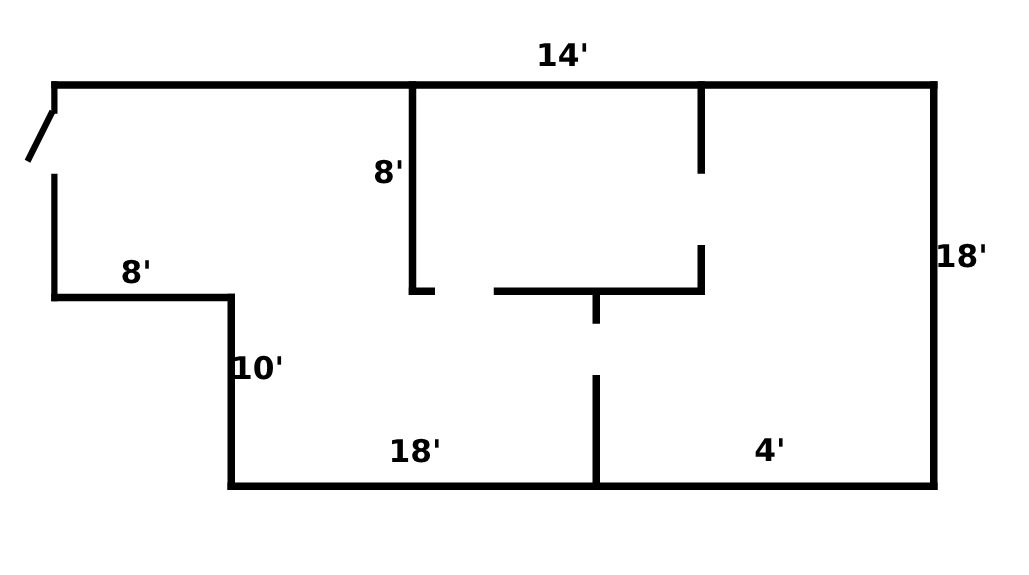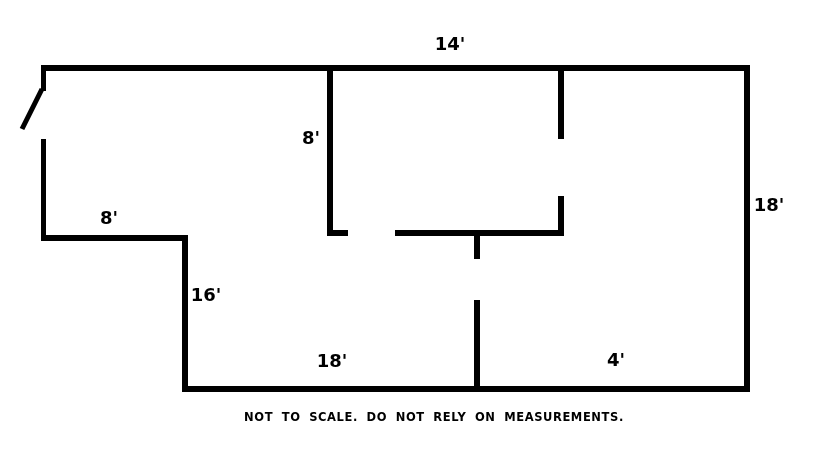--- a/index.html
+++ b/index.html
@@ -15,21 +15,21 @@
     background: #ffffff;
     overflow: hidden;
   }
   .wall {
     position: absolute;
   }
   .dim-label {
     position: absolute;
     transform: translate(-50%, -50%);
     font-weight: bold;
-    font-size: 18px;
+    font-size: 25px;
     line-height: 1;
     color: #000000;
     white-space: nowrap;
     letter-spacing: 0px;
   }
   .disclaimer {
     position: absolute;
     transform: translate(-50%, -50%);
     font-weight: bold;
     font-size: 11.5px;
@@ -46,35 +46,34 @@
     pointer-events: none;
   }
 </style>
 </head>
 <body>
 
 <div class="canvas" style="background: rgb(255, 255, 255);">
   <svg class="door-svg" width="823" height="460">
     <line x1="42" y1="89" x2="22" y2="129" stroke="#000000" stroke-width="5"></line>
   </svg>
-  <div class="disclaimer" style="left: 434px; top: 418px;">NOT TO SCALE. DO NOT RELY ON MEASUREMENTS.</div>
 <div class="wall" style="left: 41px; top: 65px; width: 709px; height: 6px; background: rgb(0, 0, 0);"></div>
     <div class="wall" style="left: 744px; top: 65px; width: 6px; height: 327px; background: rgb(0, 0, 0);"></div>
     <div class="wall" style="left: 182px; top: 386px; width: 568px; height: 6px; background: rgb(0, 0, 0);"></div>
     <div class="wall" style="left: 41px; top: 65px; width: 5px; height: 26px; background: rgb(0, 0, 0);"></div>
     <div class="wall" style="left: 41px; top: 139px; width: 5px; height: 102px; background: rgb(0, 0, 0);"></div>
     <div class="wall" style="left: 41px; top: 235px; width: 147px; height: 6px; background: rgb(0, 0, 0);"></div>
     <div class="wall" style="left: 182px; top: 235px; width: 6px; height: 157px; background: rgb(0, 0, 0);"></div>
     <div class="wall" style="left: 327px; top: 65px; width: 6px; height: 171px; background: rgb(0, 0, 0);"></div>
     <div class="wall" style="left: 327px; top: 230px; width: 21px; height: 6px; background: rgb(0, 0, 0);"></div>
     <div class="wall" style="left: 395px; top: 230px; width: 169px; height: 6px; background: rgb(0, 0, 0);"></div>
     <div class="wall" style="left: 558px; top: 65px; width: 6px; height: 74px; background: rgb(0, 0, 0);"></div>
     <div class="wall" style="left: 558px; top: 196px; width: 6px; height: 40px; background: rgb(0, 0, 0);"></div>
     <div class="wall" style="left: 474px; top: 233px; width: 6px; height: 26px; background: rgb(0, 0, 0);"></div>
     <div class="wall" style="left: 474px; top: 300px; width: 6px; height: 92px; background: rgb(0, 0, 0);"></div>
     <div class="dim-label" style="left: 450px; top: 44px;">14'</div>
     <div class="dim-label" style="left: 311px; top: 138px;">8'</div>
     <div class="dim-label" style="left: 109px; top: 218px;">8'</div>
-    <div class="dim-label" style="left: 206px; top: 295px;">16'</div>
+    <div class="dim-label" style="left: 206px; top: 295px;">10'</div>
     <div class="dim-label" style="left: 332px; top: 361px;">18'</div>
     <div class="dim-label" style="left: 616px; top: 360px;">4'</div>
     <div class="dim-label" style="left: 769px; top: 205px;">18'</div>
   </div>
 
 </body></html>

